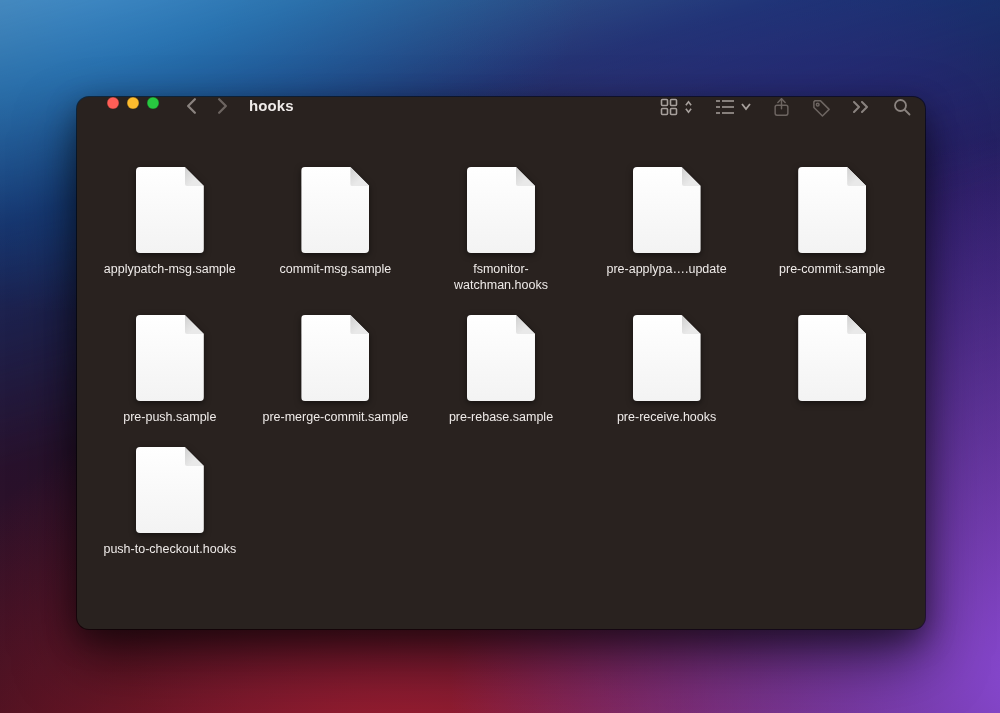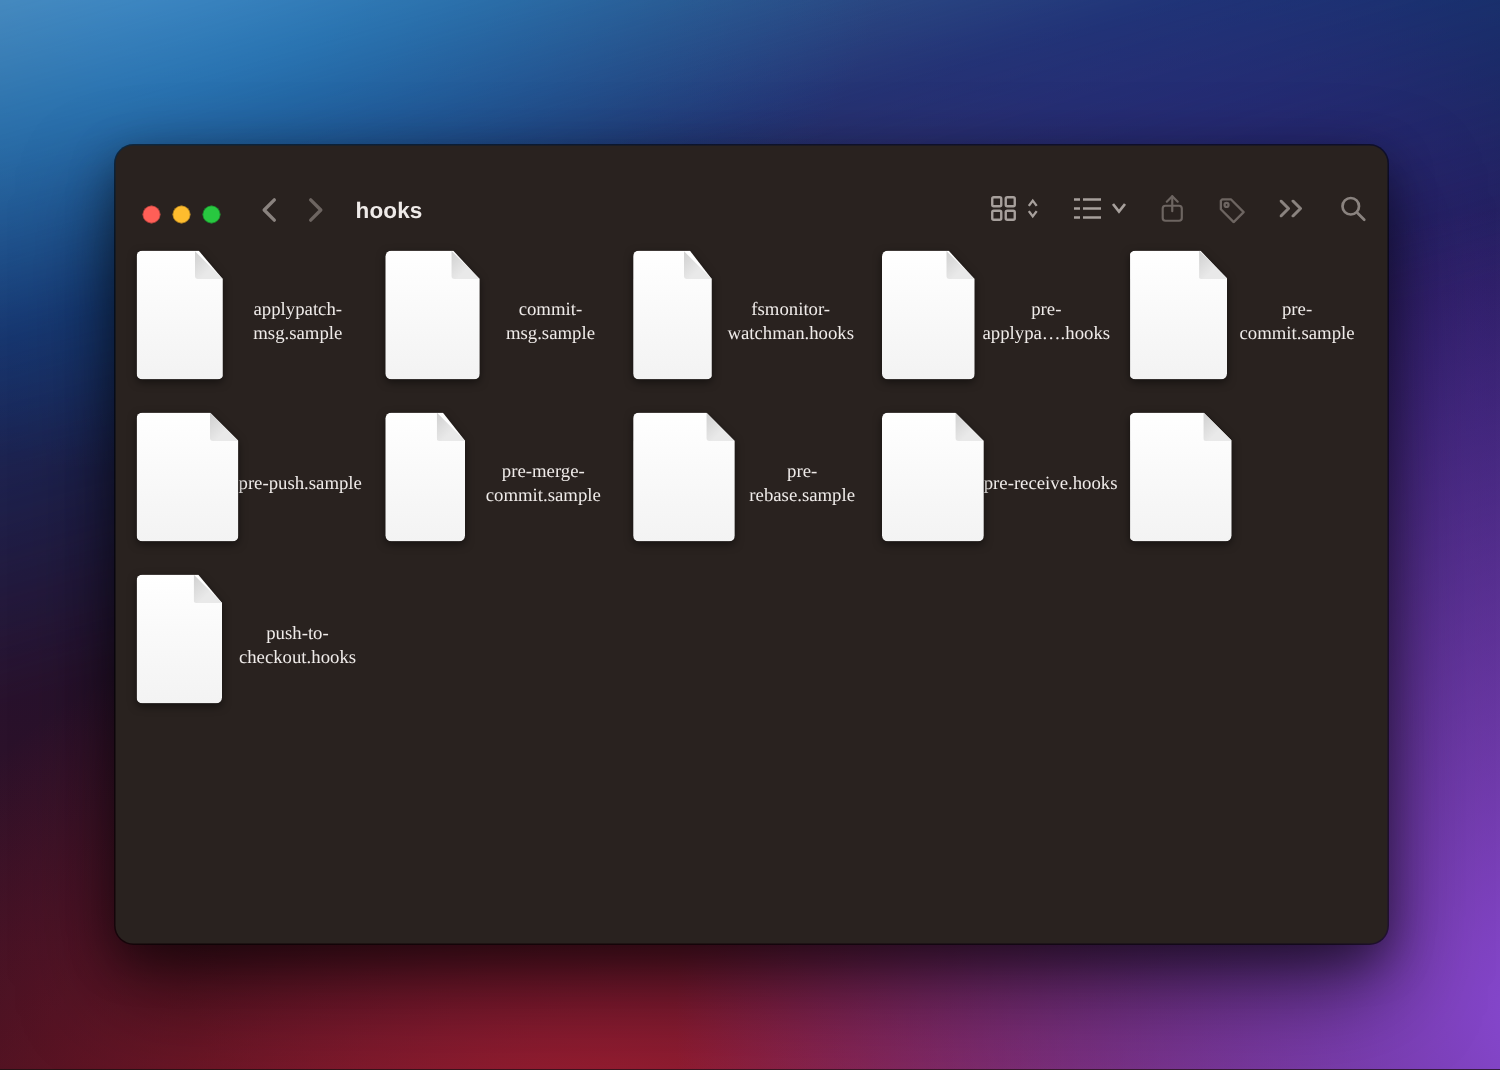--- a/index.html
+++ b/index.html
@@ -50,22 +50,22 @@
       box-shadow:
         0 0 0 1px rgba(0,0,0,0.55),
         0 30px 60px rgba(0,0,0,0.55),
         0 10px 30px rgba(0,0,0,0.4);
       overflow: hidden;
     }
     
     .toolbar {
       height: 52px;
       display: flex;
-      align-items: flex-end;
-      padding: 0 14px 0 18px;
+      align-items: flex-start;
+      padding: 0 14px 0 30px;
       gap: 8px;
     }
     .traffic { display: flex; gap: 8px; align-items: center; margin-right: 12px; }
     .dot { width: 12px; height: 12px; border-radius: 50%; box-shadow: inset 0 0 0 0.5px rgba(0,0,0,0.35); }
     .dot.red { background: #ff5f57; }
     .dot.yellow { background: #febc2e; }
     .dot.green { background: #28c840; }
     .nav { display: flex; gap: 18px; align-items: center; margin: 0 12px 0 6px; }
     .icon-btn { color: #8a837f; display: flex; align-items: center; justify-content: center; cursor: default; }
     .icon-btn svg { stroke: currentColor; fill: none; }
@@ -79,24 +79,23 @@
     
     .content {
       padding: 18px 14px 20px 14px;
       display: grid;
       grid-template-columns: repeat(5, 1fr);
       column-gap: 8px;
       row-gap: 22px;
     }
     .item {
       display: flex;
-      flex-direction: row;
+      flex-direction: column;
       align-items: center;
       text-align: center;
-      font-family: Liberation Serif, serif;
     }
     .file-icon {
       width: 68px;
       height: 86px;
       position: relative;
       filter: drop-shadow(0 2px 3px rgba(0,0,0,0.5));
     }
     .file-icon .sheet {
       position: absolute;
       inset: 0;
@@ -238,21 +237,21 @@
           <div class="sheet"></div>
           <div class="fold"></div>
         </div>
       <div class="label">fsmonitor-watchman.hooks</div>
     </div>
     <div class="item">
       <div class="file-icon">
           <div class="sheet"></div>
           <div class="fold"></div>
         </div>
-      <div class="label">pre-applypa….hooks</div>
+      <div class="label">pre-applypa….update</div>
     </div>
     <div class="item">
       <div class="file-icon">
           <div class="sheet"></div>
           <div class="fold"></div>
         </div>
       <div class="label">pre-commit.sample</div>
     </div>
     <div class="item">
       <div class="file-icon">

